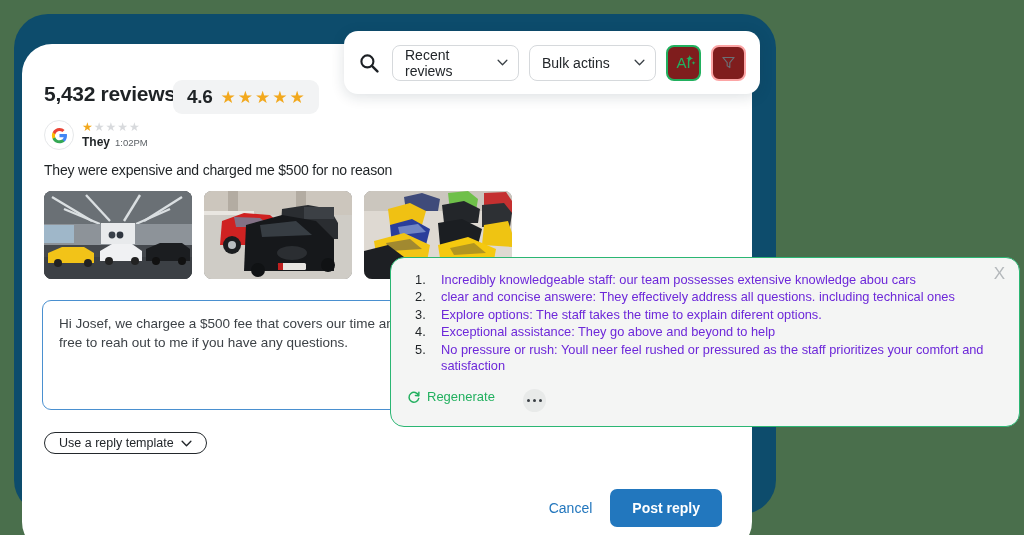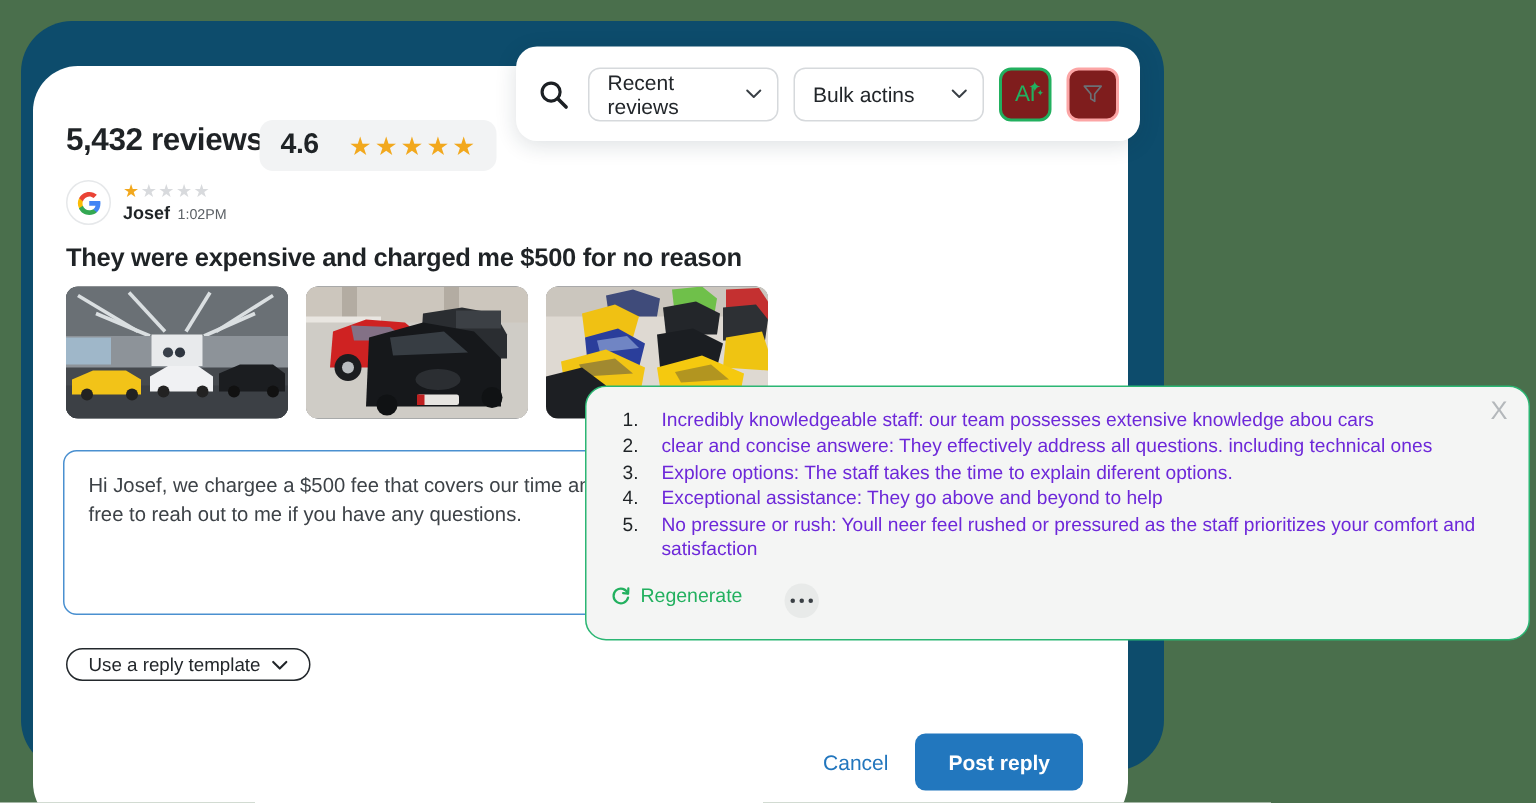--- a/index.html
+++ b/index.html
@@ -59,21 +59,21 @@
   .rating-badge {
     position: absolute;
     left: 151px;
     top: 36px;
     height: 34px;
     padding: 0 14px;
     background: #f2f3f4;
     border-radius: 9px;
     display: flex;
     align-items: center;
-    gap: 20px;
+    gap: 8px;
   }
   .rating-value {
     font-size: 19px;
     font-weight: bold;
     color: #1f2326;
     letter-spacing: -0.3px;
   }
   .stars-row {
     display: flex;
     gap: 2px;
@@ -209,22 +209,22 @@
   .reviewer-time {
     font-size: 9.5px;
     font-weight: normal;
     color: #5c6166;
   }
 
   .review-title {
     position: absolute;
     left: 22px;
     top: 118px;
-    font-size: 17px;
-    font-weight: bold;
+    font-size: 14px;
+    font-weight: normal;
     color: #1f2326;
     letter-spacing: -0.2px;
   }
 
   
   .photos {
     position: absolute;
     left: 22px;
     top: 147px;
     display: flex;
@@ -416,21 +416,21 @@
       </div>
       <div class="reviewer-meta">
         <div class="small-stars">
           <span class="star">★</span>
           <span class="star off">★</span>
           <span class="star off">★</span>
           <span class="star off">★</span>
           <span class="star off">★</span>
         </div>
         <div class="reviewer-line">
-          <span class="reviewer-name">Josef</span>
+          <span class="reviewer-name">They</span>
           <span class="reviewer-time">1:02PM</span>
         </div>
       </div>
     </div>
 
     <div class="review-title">They were expensive and charged me $500 for no reason</div>
 
     <div class="photos">
       <div class="photo">
         <svg width="148" height="88" viewBox="0 0 148 88">

